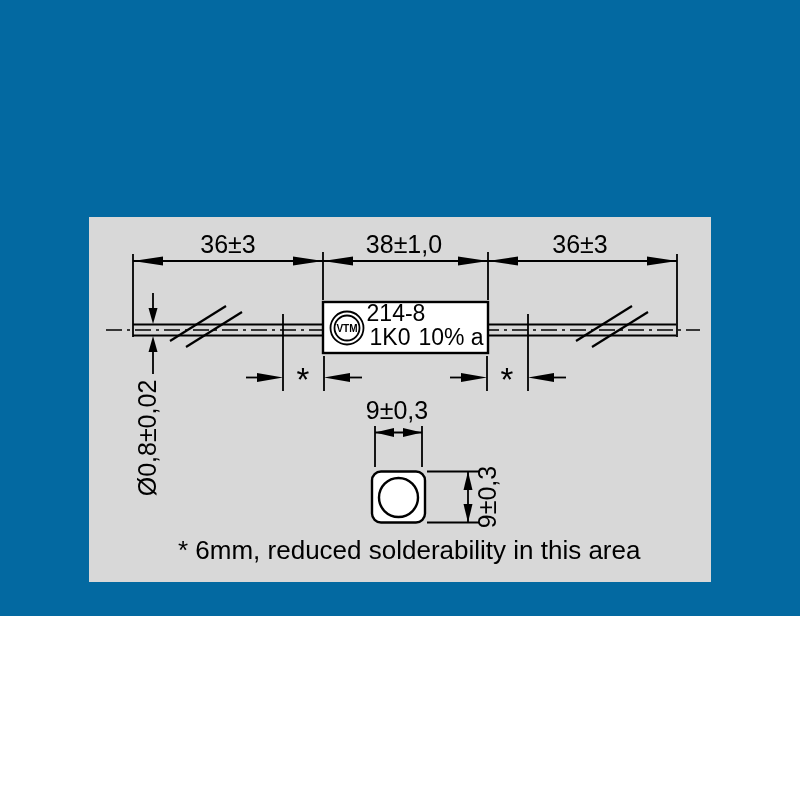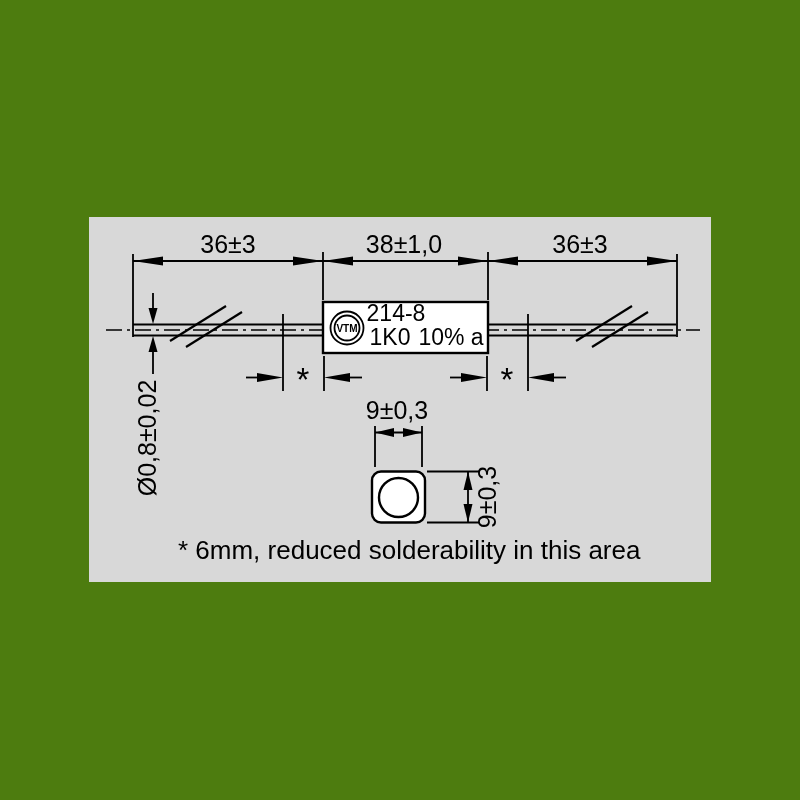--- a/index.html
+++ b/index.html
@@ -6,22 +6,22 @@
     margin: 0;
     padding: 0;
     background: #ffffff;
     width: 800px;
     height: 800px;
     overflow: hidden;
   }
   .stage {
     position: relative;
     width: 800px;
-    height: 800px;
-    background: #4d7c0f;
+    height: 616px;
+    background: #0369a1;
   }
   svg text {
     font-family: "Liberation Sans", sans-serif;
     fill: #000000;
   }
   .ln   { stroke: #000000; stroke-width: 1.8; fill: none; }
   .lead { stroke: #000000; stroke-width: 2.2; fill: none; }
   .edge { stroke: #000000; stroke-width: 2.4; fill: #ffffff; }
   .cl   { stroke: #000000; stroke-width: 1.4; fill: none; stroke-dasharray: 16 5 3 5; }
   .ah   { fill: #000000; stroke: none; }

